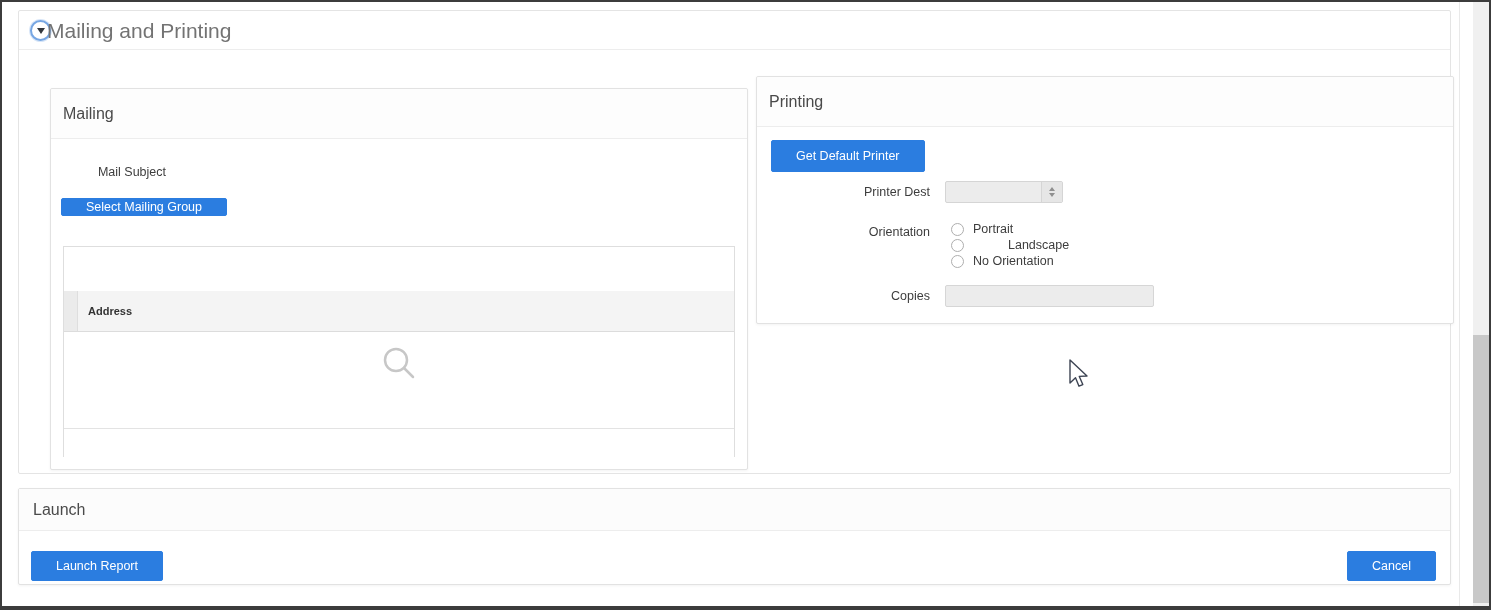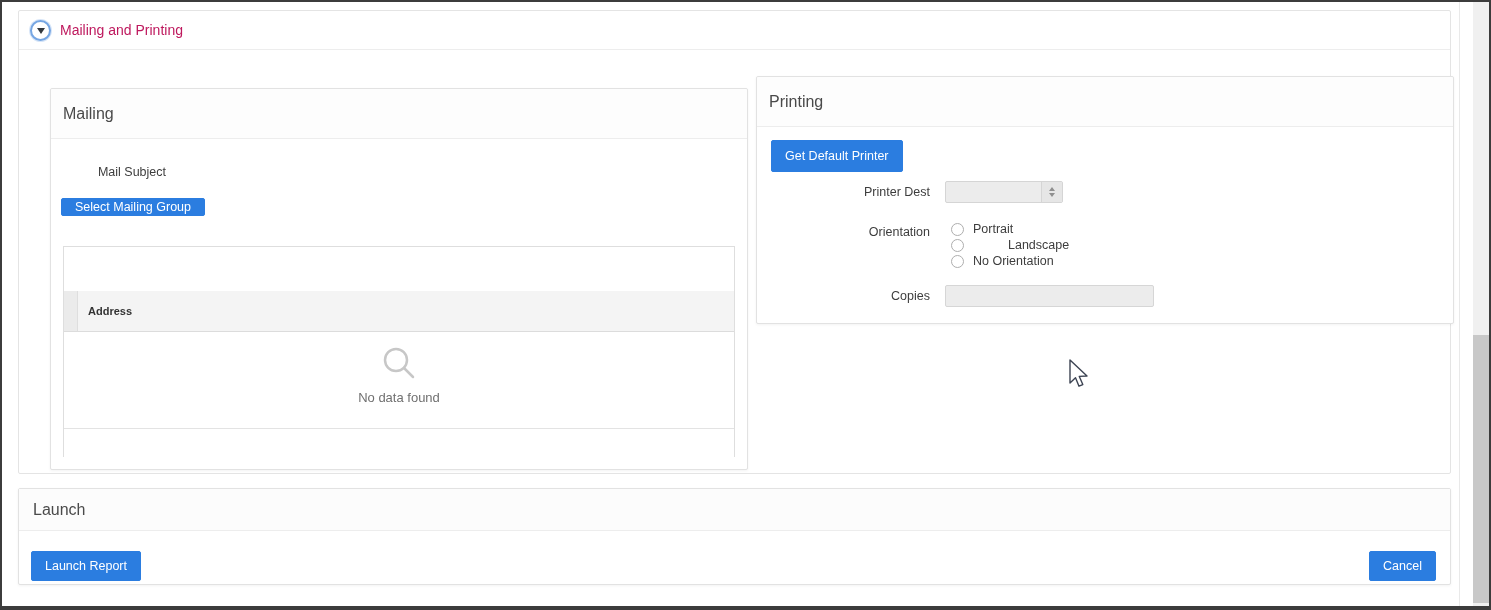--- a/index.html
+++ b/index.html
@@ -16,42 +16,42 @@
     left:16px; top:8px; width:1433px; height:464px;
     background:#fff; border:1px solid #e4e4e4; border-radius:2px;
   }
   .outer-header { position:absolute; left:0; top:0; right:0; height:39px; border-bottom:1px solid #ededed; }
   .collapse-btn {
     position:absolute; left:11px; top:9px; width:21px; height:21px; border-radius:50%;
     background:#fff; border:2px solid #76a6e3; box-shadow:0 0 0 1px #d8e6f8;
     display:flex; align-items:center; justify-content:center; cursor:pointer;
   }
   .tri-down { width:0; height:0; border-left:4px solid transparent; border-right:4px solid transparent; border-top:6px solid #33373d; }
-  .outer-title { position:absolute; left:41px; top:0; height:39px; line-height:39px; font-size:14px; color:#be185d; }
+  .outer-title { position:absolute; left:28px; top:0; height:39px; line-height:39px; font-size:21px; color:#737373; }
 
   
   .subregion { background:#fff; border:1px solid #e2e2e2; border-radius:2px; box-shadow:0 1px 3px rgba(0,0,0,0.05); }
   .sub-header { position:absolute; left:0; top:0; right:0; height:50px; background:#fdfdfd; border-bottom:1px solid #ededed; border-radius:2px 2px 0 0; }
   .sub-title { position:absolute; left:12px; top:0; height:50px; line-height:50px; font-size:16px; color:#4a4a4a; }
 
   .region-mailing  { left:31px;  top:77px; width:698px; height:382px; }
   .region-printing { left:737px; top:65px; width:698px; height:248px; }
 
   .field-label { font-size:12.5px; color:#3d3d3d; line-height:22px; text-align:right; }
 
   .text-input {
     border:1px solid #d6d6d6; background:#f9f9f9; border-radius:2px;
     font-family:"Liberation Sans", sans-serif; font-size:12.5px; color:#3c3c3c; padding:0 7px; height:22px;
   }
   .text-input:disabled, .text-input.disabled { background:#ececec; color:#7a7a7a; }
 
   .btn-hot {
     background:#2b7de0; color:#fff; border:1px solid #2b7de0; border-radius:2px;
     font-family:"Liberation Sans", sans-serif; font-size:12.5px; cursor:pointer;
-    display:inline-flex; align-items:center; justify-content:center; padding:0 13px;
+    display:inline-flex; align-items:center; justify-content:center; padding:0 24px;
   }
   .btn-plain {
     background:#fdfdfd; color:#404040; border:1px solid #d8d8d8; border-radius:2px;
     font-family:"Liberation Sans", sans-serif; font-size:12.5px; cursor:pointer;
     display:inline-flex; align-items:center; justify-content:center; padding:0 12px; height:30px;
   }
 
   
   .grid { left:12px; top:157px; width:672px; height:211px; border:1px solid #dedede; background:#fff; }
   .grid-toolbar { position:absolute; left:0; top:0; right:0; height:44px; background:#f8f8f8; border-bottom:1px solid #e2e2e2; }
@@ -112,21 +112,20 @@
         <div class="grid-headrow">
           <div class="rowsel-cell"></div>
           <div class="col-header">Address</div>
         </div>
 
         <div class="grid-nodata">
           <svg width="38" height="38" viewBox="0 0 38 38" style="margin-top:12px;">
             <circle cx="16" cy="16" r="11" fill="none" stroke="#c7c7c7" stroke-width="2.5"></circle>
             <line x1="24" y1="24" x2="33" y2="33" stroke="#c7c7c7" stroke-width="2.5" stroke-linecap="round"></line>
           </svg>
-          <div class="nodata-text">No data found</div>
         </div>
 
         <div class="grid-footer"></div>
       </div>
     </div>
 
     <div class="abs subregion region-printing">
       <div class="sub-header">
         <div class="sub-title">Printing</div>
       </div>

